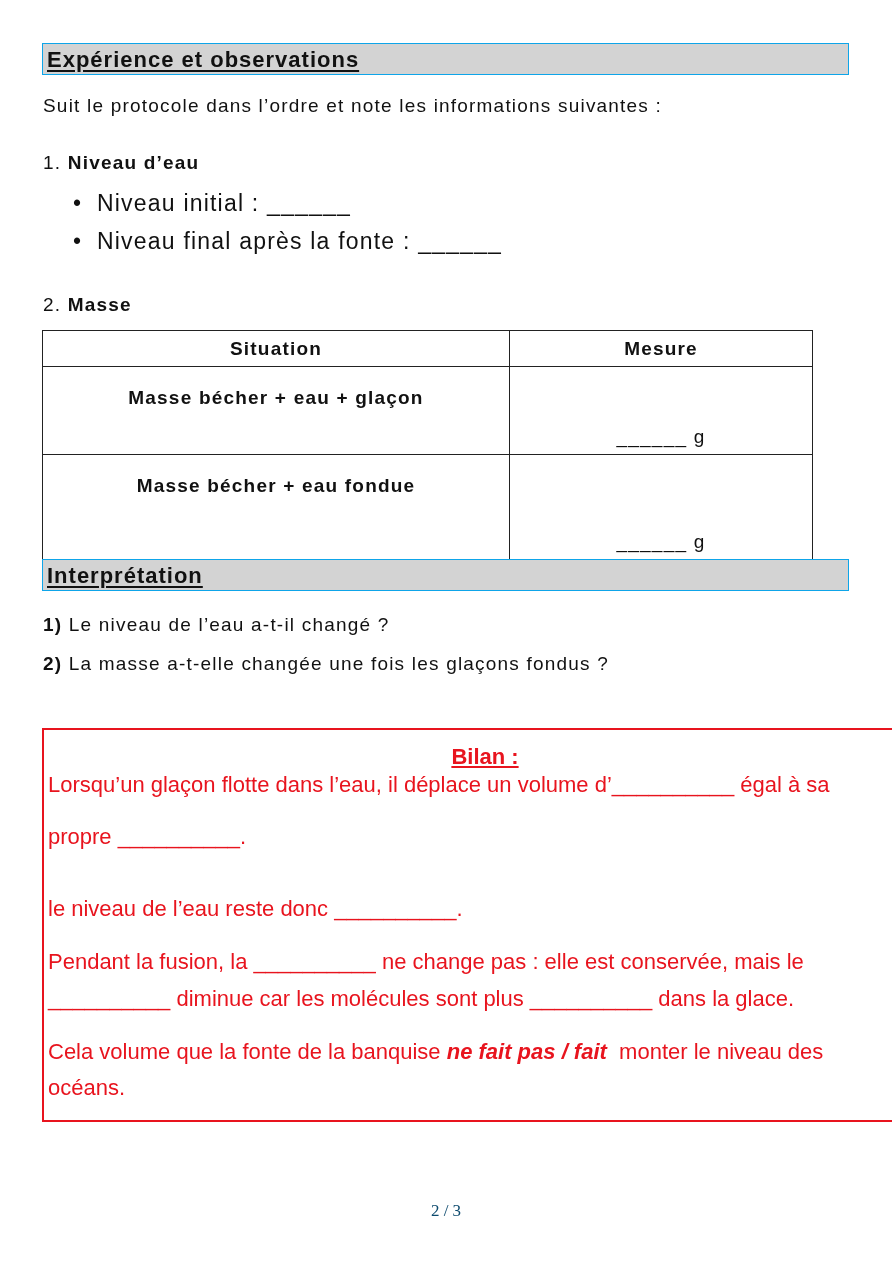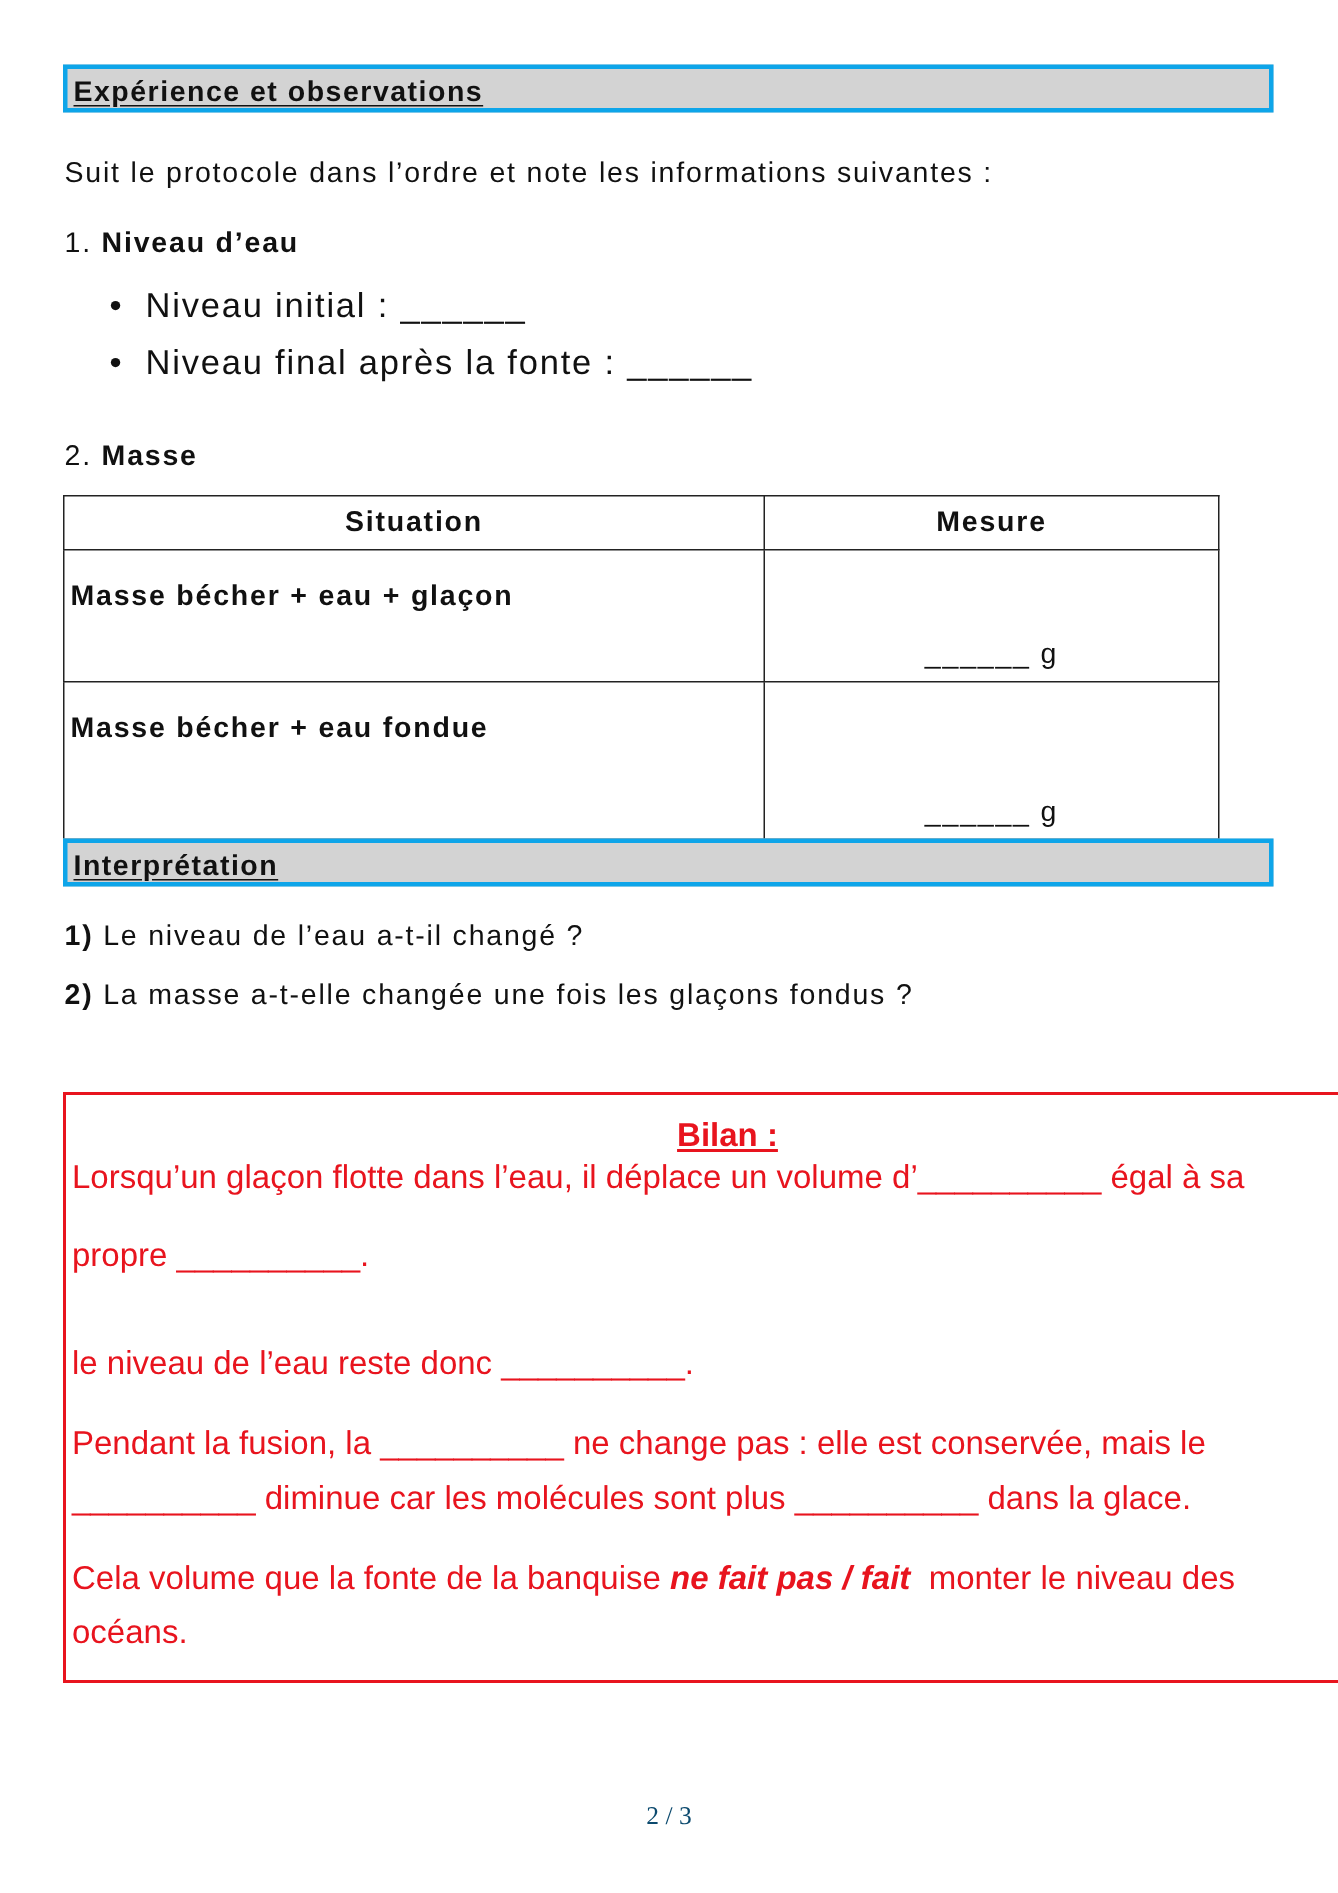--- a/index.html
+++ b/index.html
@@ -1,55 +1,55 @@
 <!DOCTYPE html>
 <html><head>
 <meta charset="utf-8">
 <style>
   html, body { margin:0; padding:0; background:#ffffff; }
   body { width:892px; height:1262px; position:relative; font-family:"Liberation Sans", sans-serif; color:#111; }
   .sec-header {
     position:absolute; left:42px; width:807px; height:32px;
-    background:#d3d3d3; border:3px solid #0ea5e9; box-sizing:border-box;
-    font-weight:bold; font-size:19px; letter-spacing:1px;
+    background:#d3d3d3; border:1px solid #0ea5e9; box-sizing:border-box;
+    font-weight:bold; font-size:22px; letter-spacing:1px;
     padding-left:4px; line-height:32px;
   }
   .sec-header span { text-decoration:underline; text-underline-offset:3px; }
   .txt { position:absolute; font-size:19px; letter-spacing:1.2px; white-space:nowrap; }
   .b { font-weight:bold; }
   .bullet { position:absolute; font-size:23px; letter-spacing:1.2px; white-space:nowrap; }
   .bullet .dot { display:inline-block; width:24px; }
   table.mesure {
     position:absolute; left:42px; top:330px; width:771px;
     border-collapse:collapse; font-size:19px; letter-spacing:1.2px;
   }
   table.mesure td, table.mesure th { border:1px solid #222; }
   table.mesure th { height:35px; font-weight:bold; text-align:center; padding:0; }
-  table.mesure td.sit { font-weight:bold; vertical-align:top; padding:20px 4px 0 4px; width:458px; }
+  table.mesure td.sit { font-weight:bold; vertical-align:top; padding:20px 4px 0 4px; width:458px;text-align:center; }
   table.mesure td.mes { text-align:center; vertical-align:bottom; padding-bottom:6px; }
   table.mesure tr.r1 td { height:67px; }
   table.mesure tr.r2 td { height:84px; }
   .bilan {
     position:absolute; left:42px; top:728px; width:886px; height:394px;
     border:2px solid #e8141e; box-sizing:border-box; color:#e8141e;
     font-size:22px;
   }
   .bilan .title { position:absolute; left:0; right:0; top:14px; text-align:center; font-weight:bold; text-decoration:underline; }
   .bilan .line { position:absolute; left:4px; white-space:nowrap; }
   .bilan .emph { font-weight:bold; font-style:italic; }
   .pagenum { position:absolute; left:0; width:892px; top:1201px; text-align:center; font-family:"Liberation Serif", serif; font-size:17px; color:#0c4a6e; }
 </style>
 </head>
 <body>
 
 <div class="sec-header" style="top:43px;">
   <span>Expérience et observations</span>
 </div>
 
-<div class="txt" style="left:43px; top:105px;">Suit le protocole dans l’ordre et note les informations suivantes :</div>
+<div class="txt" style="left:43px; top:95px;">Suit le protocole dans l’ordre et note les informations suivantes :</div>
 
 <div class="txt" style="left:43px; top:152px;">
   <span>1.</span>
   <span class="b">Niveau d’eau</span>
 </div>
 
 <div class="bullet" style="left:73px; top:190px;">
   <span class="dot">•</span><span>Niveau initial :</span>
   <span>______</span>
 </div>

